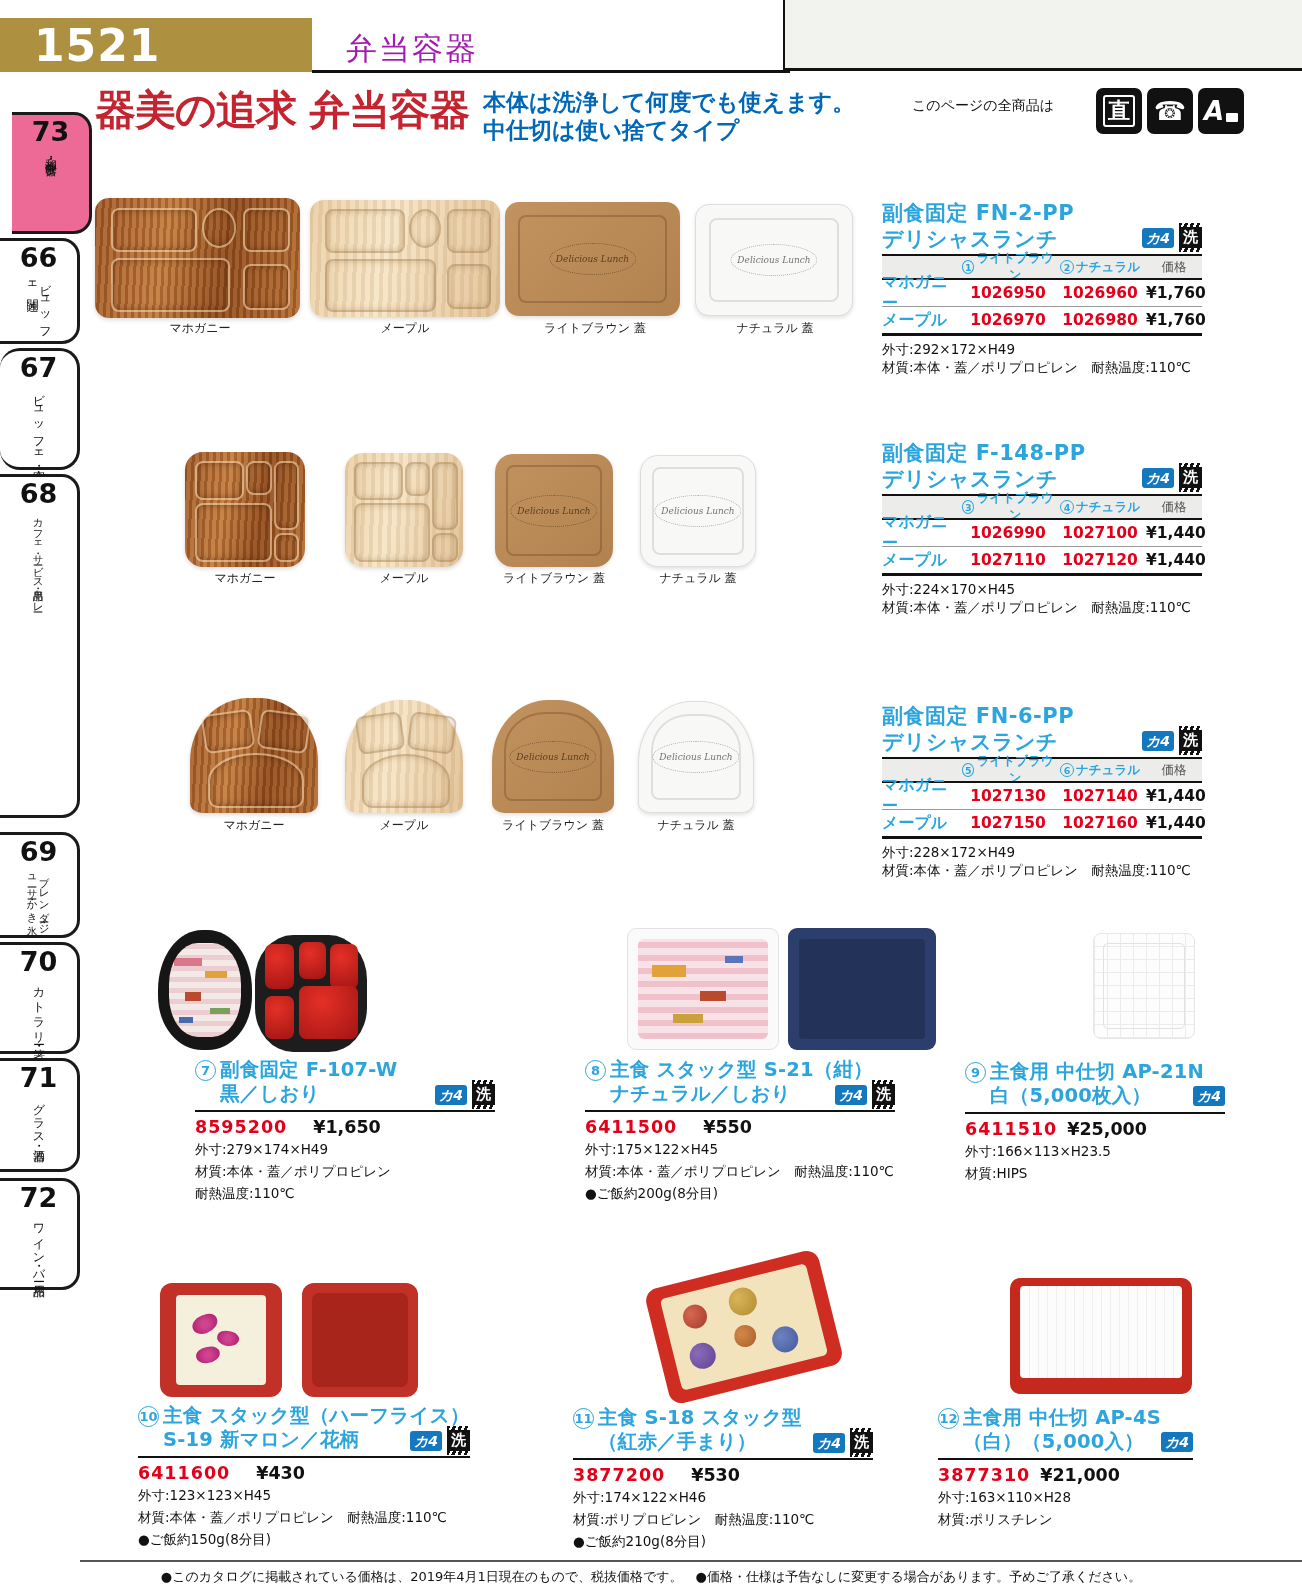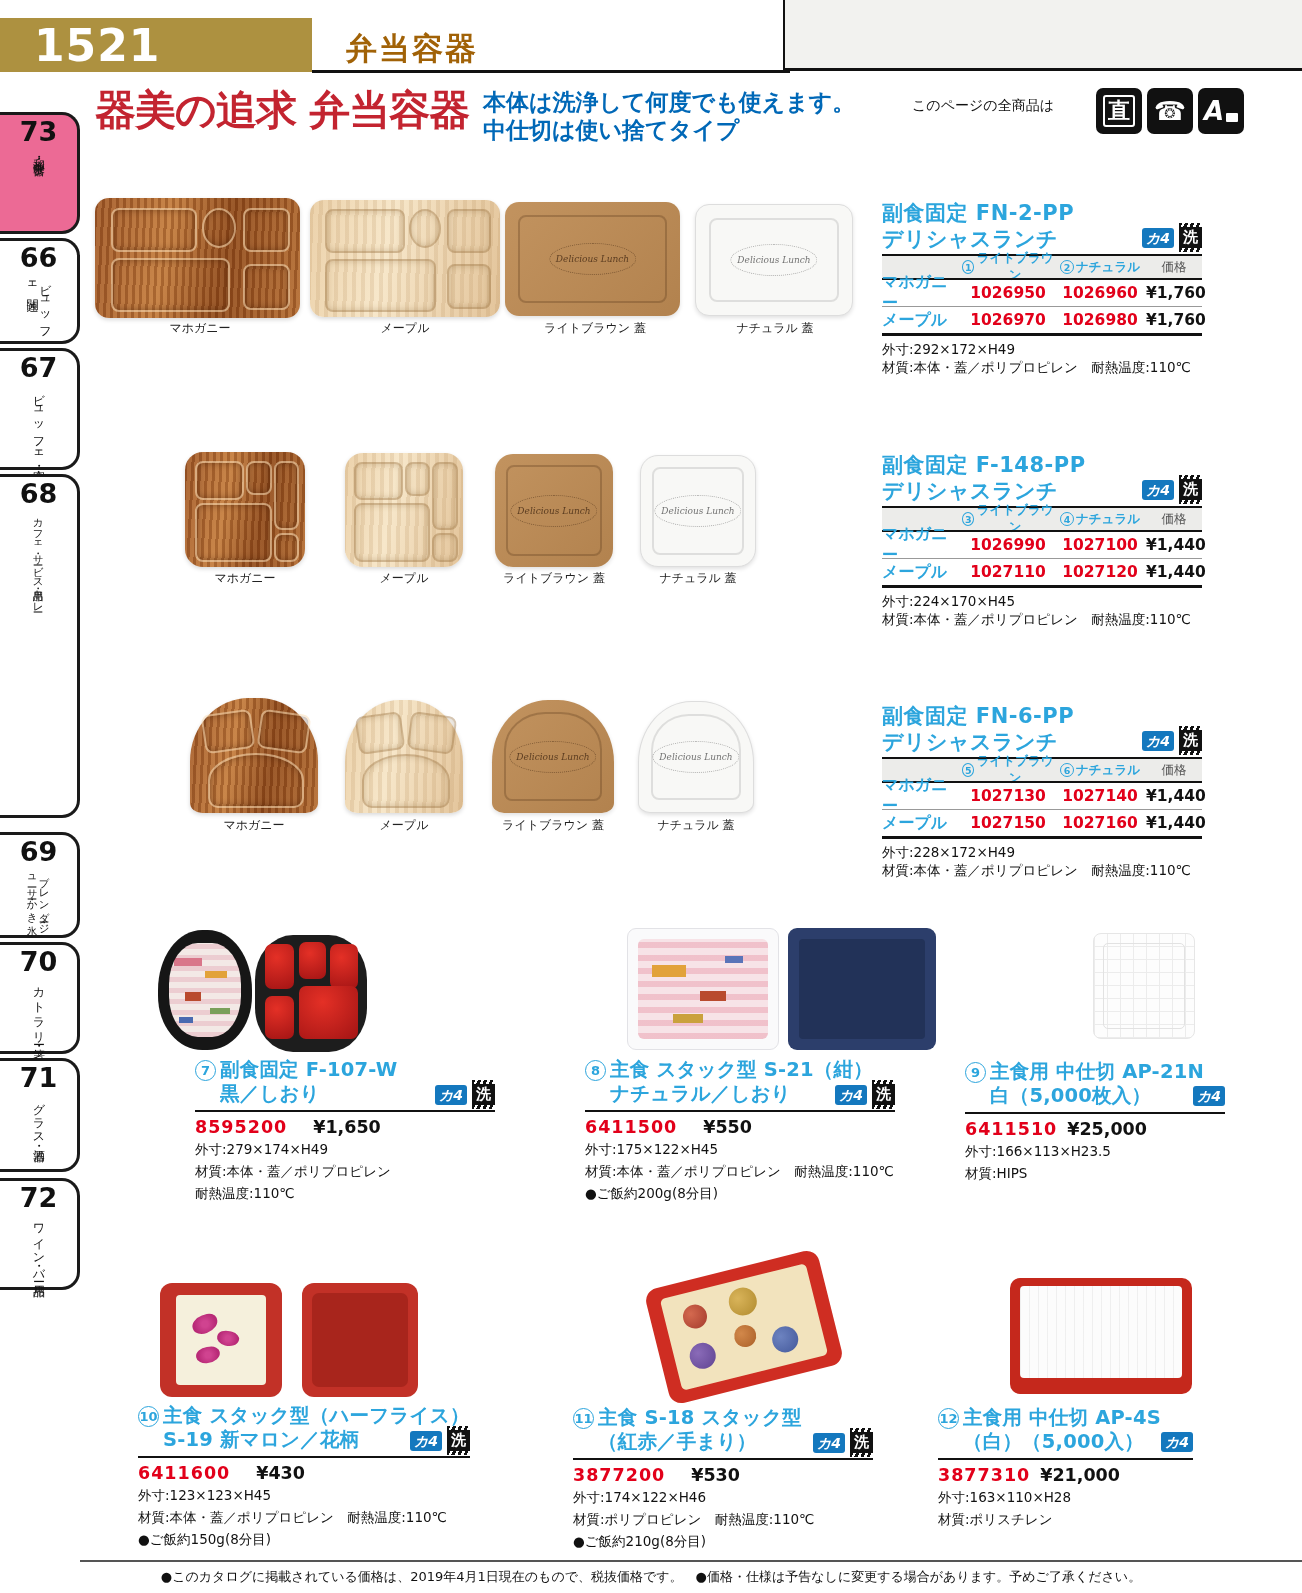--- a/index.html
+++ b/index.html
@@ -4,21 +4,21 @@
 <style>
   html,body{margin:0;padding:0;background:#fff;}
   body{font-family:"DejaVu Sans",sans-serif;color:#111;}
   #canvas{position:relative;width:1302px;height:1593px;background:#fff;overflow:hidden;}
   .abs{position:absolute;}
 
   
   .pageno-box{left:0;top:18px;width:312px;height:54px;background:#ad9140;color:#fff;
     display:flex;align-items:center;padding-left:34px;box-sizing:border-box;
     font-size:44px;font-weight:bold;letter-spacing:1px;}
-  .section-title{left:346px;top:28px;font-size:31px;font-weight:bold;color:#a16207;letter-spacing:2px;}
+  .section-title{left:346px;top:28px;font-size:31px;font-weight:normal;color:#a21caf;letter-spacing:2px;}
   .header-rule{left:312px;top:70px;width:478px;height:3px;background:#111;}
   .order-box{left:783px;top:0;width:519px;height:71px;background:#f2f2ef;
     border-left:2px solid #111;border-bottom:3px solid #111;box-sizing:border-box;
     padding:9px 0 0 18px;}
   .order-l1{font-size:19px;color:#111;}
   .order-l2{font-size:20px;color:#111;margin-top:3px;}
   .order-red{color:#dd1a22;font-weight:bold;}
   .allitems-label{left:912px;top:97px;font-size:14px;color:#111;}
   .hicon{width:46px;height:46px;background:#111;border-radius:7px;color:#fff;
     display:flex;align-items:center;justify-content:center;font-size:26px;font-weight:bold;}
@@ -27,21 +27,21 @@
   .truck-a{font-size:26px;font-style:italic;}
   .truck-body{width:12px;height:9px;background:#fff;border-radius:1px;margin-left:2px;margin-top:12px;}
 
   .headline{left:95px;top:83px;font-size:41px;font-weight:bold;color:#c32430;letter-spacing:-1px;}
   .headline-sub{left:483px;top:88px;color:#0068b7;font-weight:bold;font-size:23px;line-height:28px;}
 
   
   .tab{left:0;width:80px;background:#fff;border:3px solid #1a1a1a;border-left:none;
     border-radius:0 18px 18px 0;box-sizing:border-box;display:flex;flex-direction:column;
     align-items:center;padding-top:3px;}
-  .tab.active{background:#ec6a95;}
+  .tab.active{background:#ec6a95;margin-left:12px;}
   .tabnum{font-size:27px;font-weight:bold;line-height:1.05;color:#111;}
   .vtext{writing-mode:vertical-rl;text-orientation:upright;font-size:12px;line-height:13px;
     letter-spacing:1px;color:#111;margin-top:3px;}
   .vtext.small{font-size:10.5px;letter-spacing:0;line-height:12px;}
 
   
   .tray{border-radius:14px;box-shadow:0 2px 4px rgba(0,0,0,.15);}
   .mahog{background:
      repeating-linear-gradient(93deg, rgba(110,52,16,.28) 0 3px, rgba(255,205,150,.14) 3px 7px),
      linear-gradient(100deg,#9c5526,#c07a3d 35%,#8a4619 62%,#b06a32);}
@@ -188,21 +188,21 @@
   </div>
 
   <div class="abs tab active" style="top:112px;height:122px;">
     <div class="tabnum">73</div>
     <div class="vtext" style="height:84px;">和・洋・中食器</div>
   </div>
   <div class="abs tab" style="top:238px;height:106px;">
     <div class="tabnum">66</div>
     <div class="vtext" style="height:72px;">ビュッフェ関連</div>
   </div>
-  <div class="abs tab" style="top:348px;height:122px;">
+  <div class="abs tab" style="top:348px;height:122px;border-radius:20px;">
     <div class="tabnum">67</div>
     <div class="vtext" style="height:88px;">ビュッフェ・宴会</div>
   </div>
   <div class="abs tab" style="top:474px;height:344px;">
     <div class="tabnum">68</div>
     <div class="vtext small" style="height:128px;">カフェ・サービス用品・トレー</div>
   </div>
   <div class="abs tab" style="top:832px;height:106px;">
     <div class="tabnum">69</div>
     <div class="vtext small" style="height:72px;">ブレンダー・ジューサー・かき氷</div>
@@ -306,21 +306,21 @@
   </div>
   <div class="abs lid lid-nat" style="left:640px;top:455px;width:116px;height:112px;border-radius:18px;">
     <div class="lid-inner" style="inset:11px;"></div>
     <div class="lid-logo">Delicious Lunch</div>
   </div>
   <div class="abs caption" style="left:175px;top:570px;width:140px;">マホガニー</div>
   <div class="abs caption" style="left:334px;top:570px;width:140px;">メープル</div>
   <div class="abs caption" style="left:479px;top:570px;width:150px;">ライトブラウン 蓋</div>
   <div class="abs caption" style="left:623px;top:570px;width:150px;">ナチュラル 蓋</div>
 
-  <div class="abs mp" style="left:882px;top:452px;height:175px;">
+  <div class="abs mp" style="left:882px;top:440px;height:175px;">
     <div class="mp-t">副食固定 F-148-PP</div>
     <div class="mp-t">デリシャスランチ</div>
     <div class="badge-row">
       <span class="badge-ka">カ4</span>
       <span class="badge-wash">洗</span>
     </div>
     <div class="mp-rule" style="top:54px;"></div>
     <div class="mp-head">
       <div class="c0"></div>
       <div class="c1">

